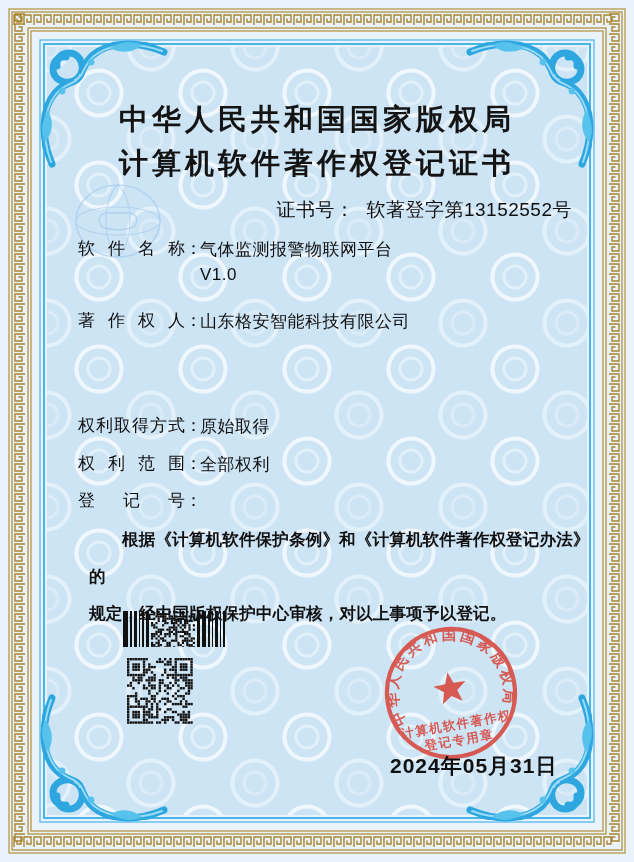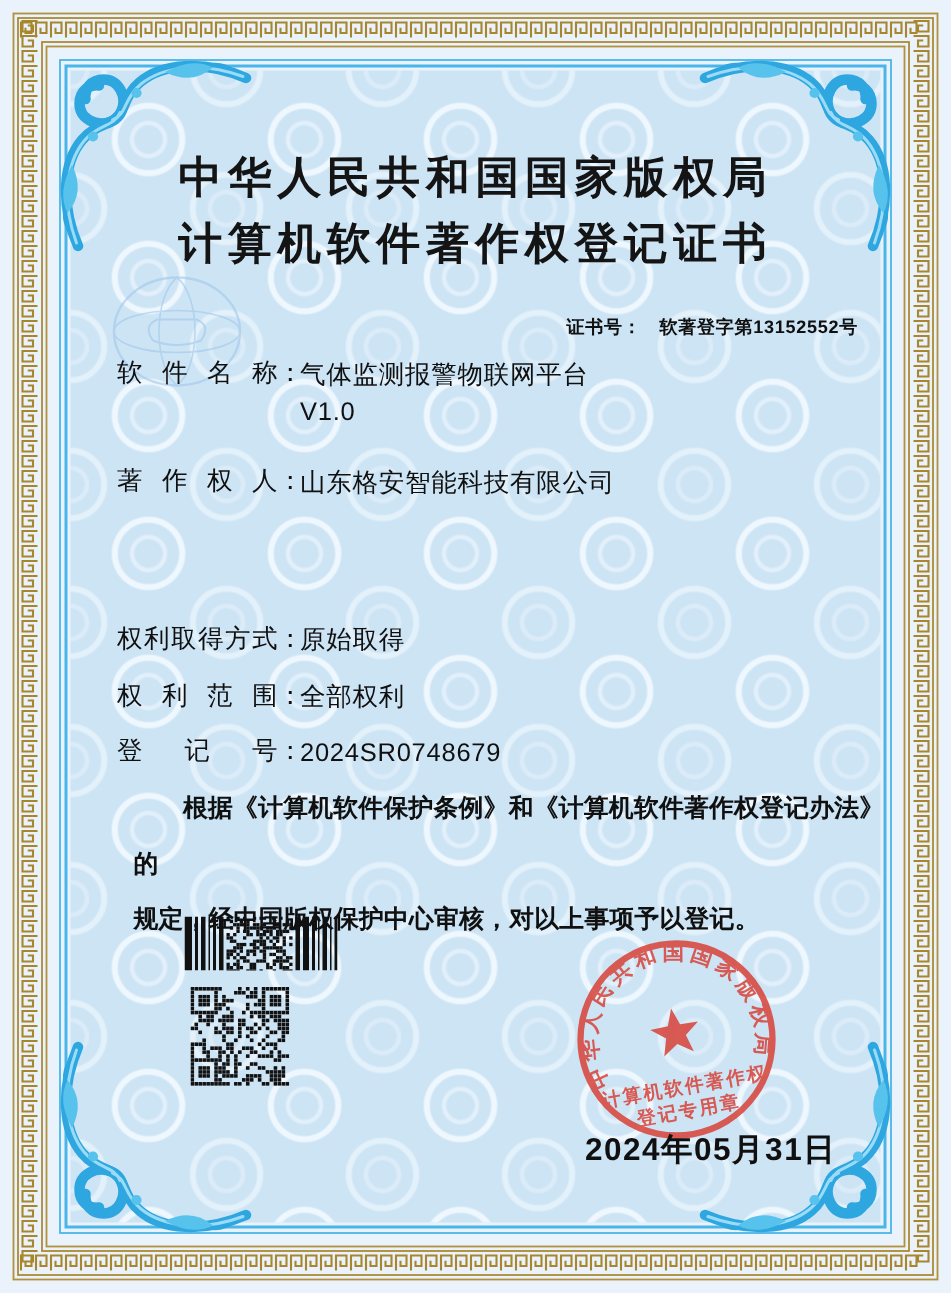--- a/index.html
+++ b/index.html
@@ -30,21 +30,21 @@
   .emblem{position:absolute;left:72px;top:182px;z-index:2;opacity:.55;}
 
   .title-block{position:absolute;left:0;top:97px;width:634px;text-align:center;z-index:5;}
   .title-line{
     font-family:"Liberation Serif","DejaVu Serif",serif;
     font-weight:900;font-size:29px;letter-spacing:4px;line-height:44px;color:#141414;
     white-space:nowrap;
   }
   .certno{
     position:absolute;top:197px;right:62px;z-index:5;
-    font-size:12px;font-weight:700;letter-spacing:.5px;white-space:nowrap;margin-top:13px;
+    font-size:19px;font-weight:400;letter-spacing:.5px;white-space:nowrap;
   }
   .certno .gap{display:inline-block;width:12px;}
 
   .row{position:absolute;left:78px;width:500px;z-index:5;font-size:17px;font-weight:400;}
   .flabel{display:inline-block;width:107px;text-align:justify;text-align-last:justify;vertical-align:top;}
   .fcolon{display:inline-block;vertical-align:top;}
   .fvalue{position:absolute;left:122px;top:0;width:370px;line-height:25px;letter-spacing:.5px;}
   .r1{top:237px;} .r2{top:309px;} .r3{top:414px;} .r4{top:452px;} .r5{top:489px;}
 
   .statement{
@@ -144,21 +144,20 @@
   <div class="row r3">
     <span class="flabel">权利取得方式</span><span class="fcolon">：</span>
     <span class="fvalue">原始取得</span>
   </div>
   <div class="row r4">
     <span class="flabel">权利范围</span><span class="fcolon">：</span>
     <span class="fvalue">全部权利</span>
   </div>
   <div class="row r5">
     <span class="flabel">登记号</span><span class="fcolon">：</span>
-    <span class="fvalue">2024SR0748679</span>
   </div>
 
   <div class="statement">
     <div class="l1">根据《计算机软件保护条例》和《计算机软件著作权登记办法》的</div>
     <div class="l2">规定，经中国版权保护中心审核，对以上事项予以登记。</div>
   </div>
 
   <svg class="barcode" id="barcode" width="102" height="36" viewBox="0 0 102 36">
       <rect x="0" y="0" width="5" height="36" fill="#111"></rect>
       <rect x="7" y="0" width="2" height="36" fill="#111"></rect>

